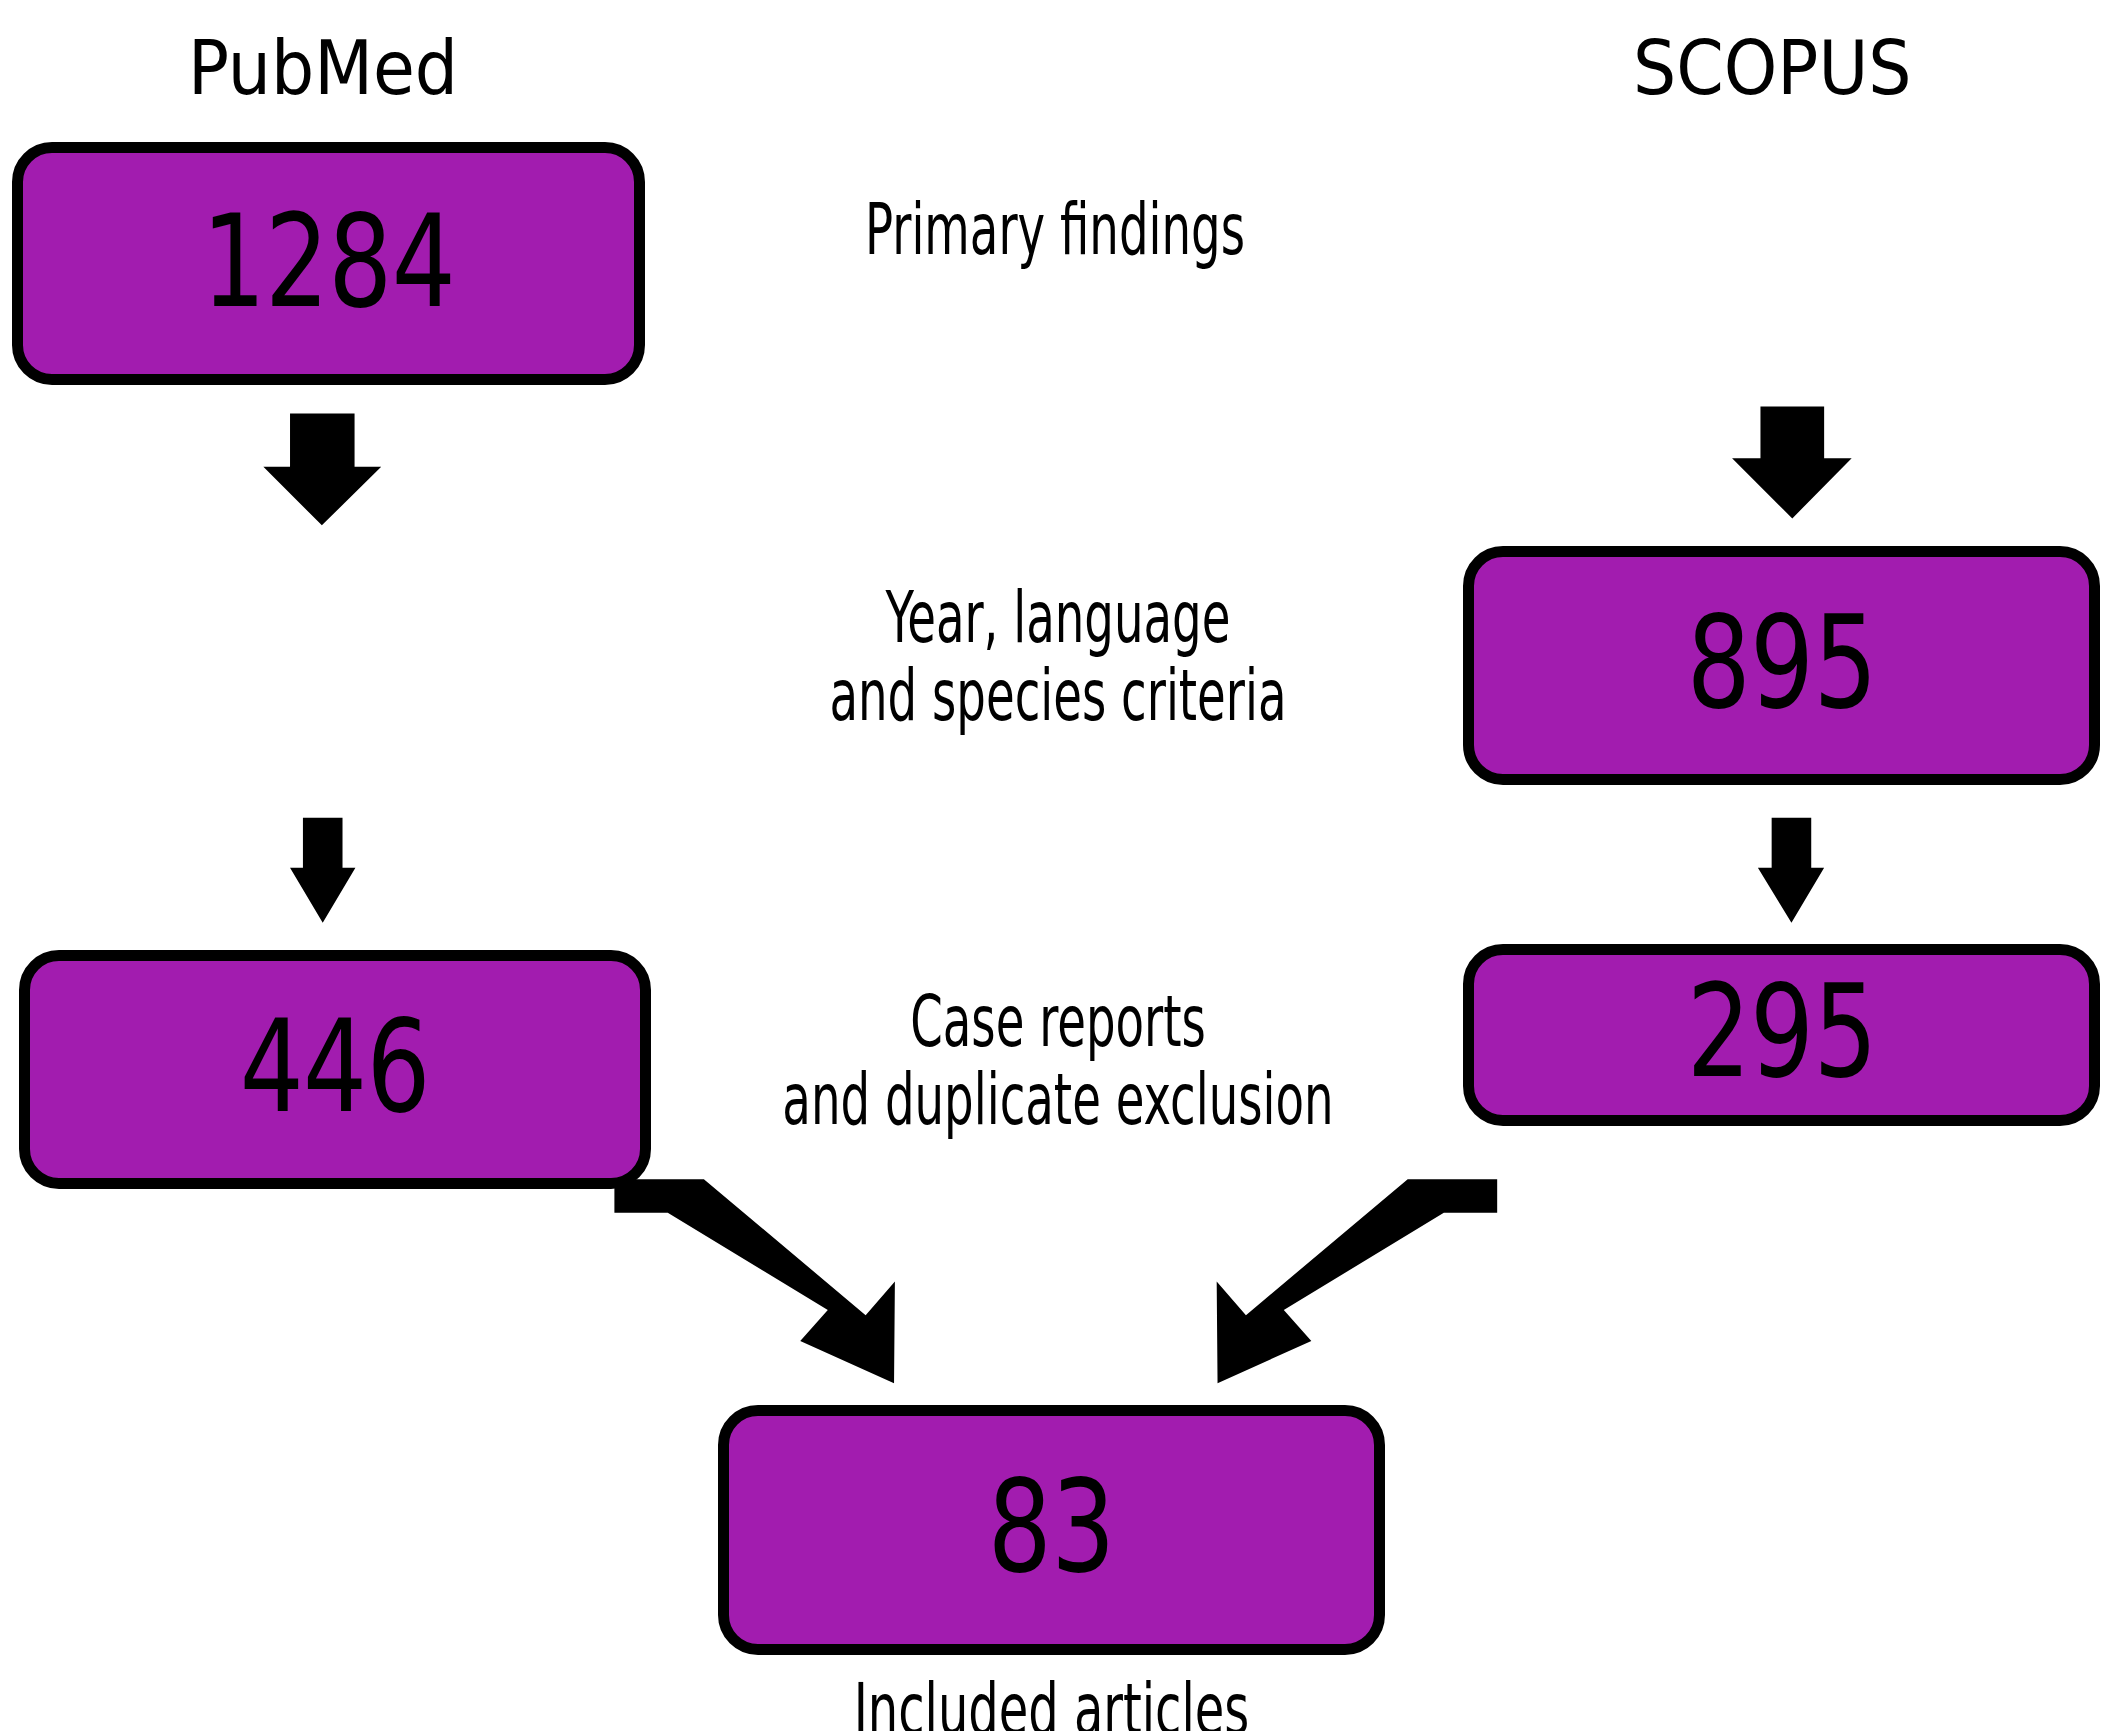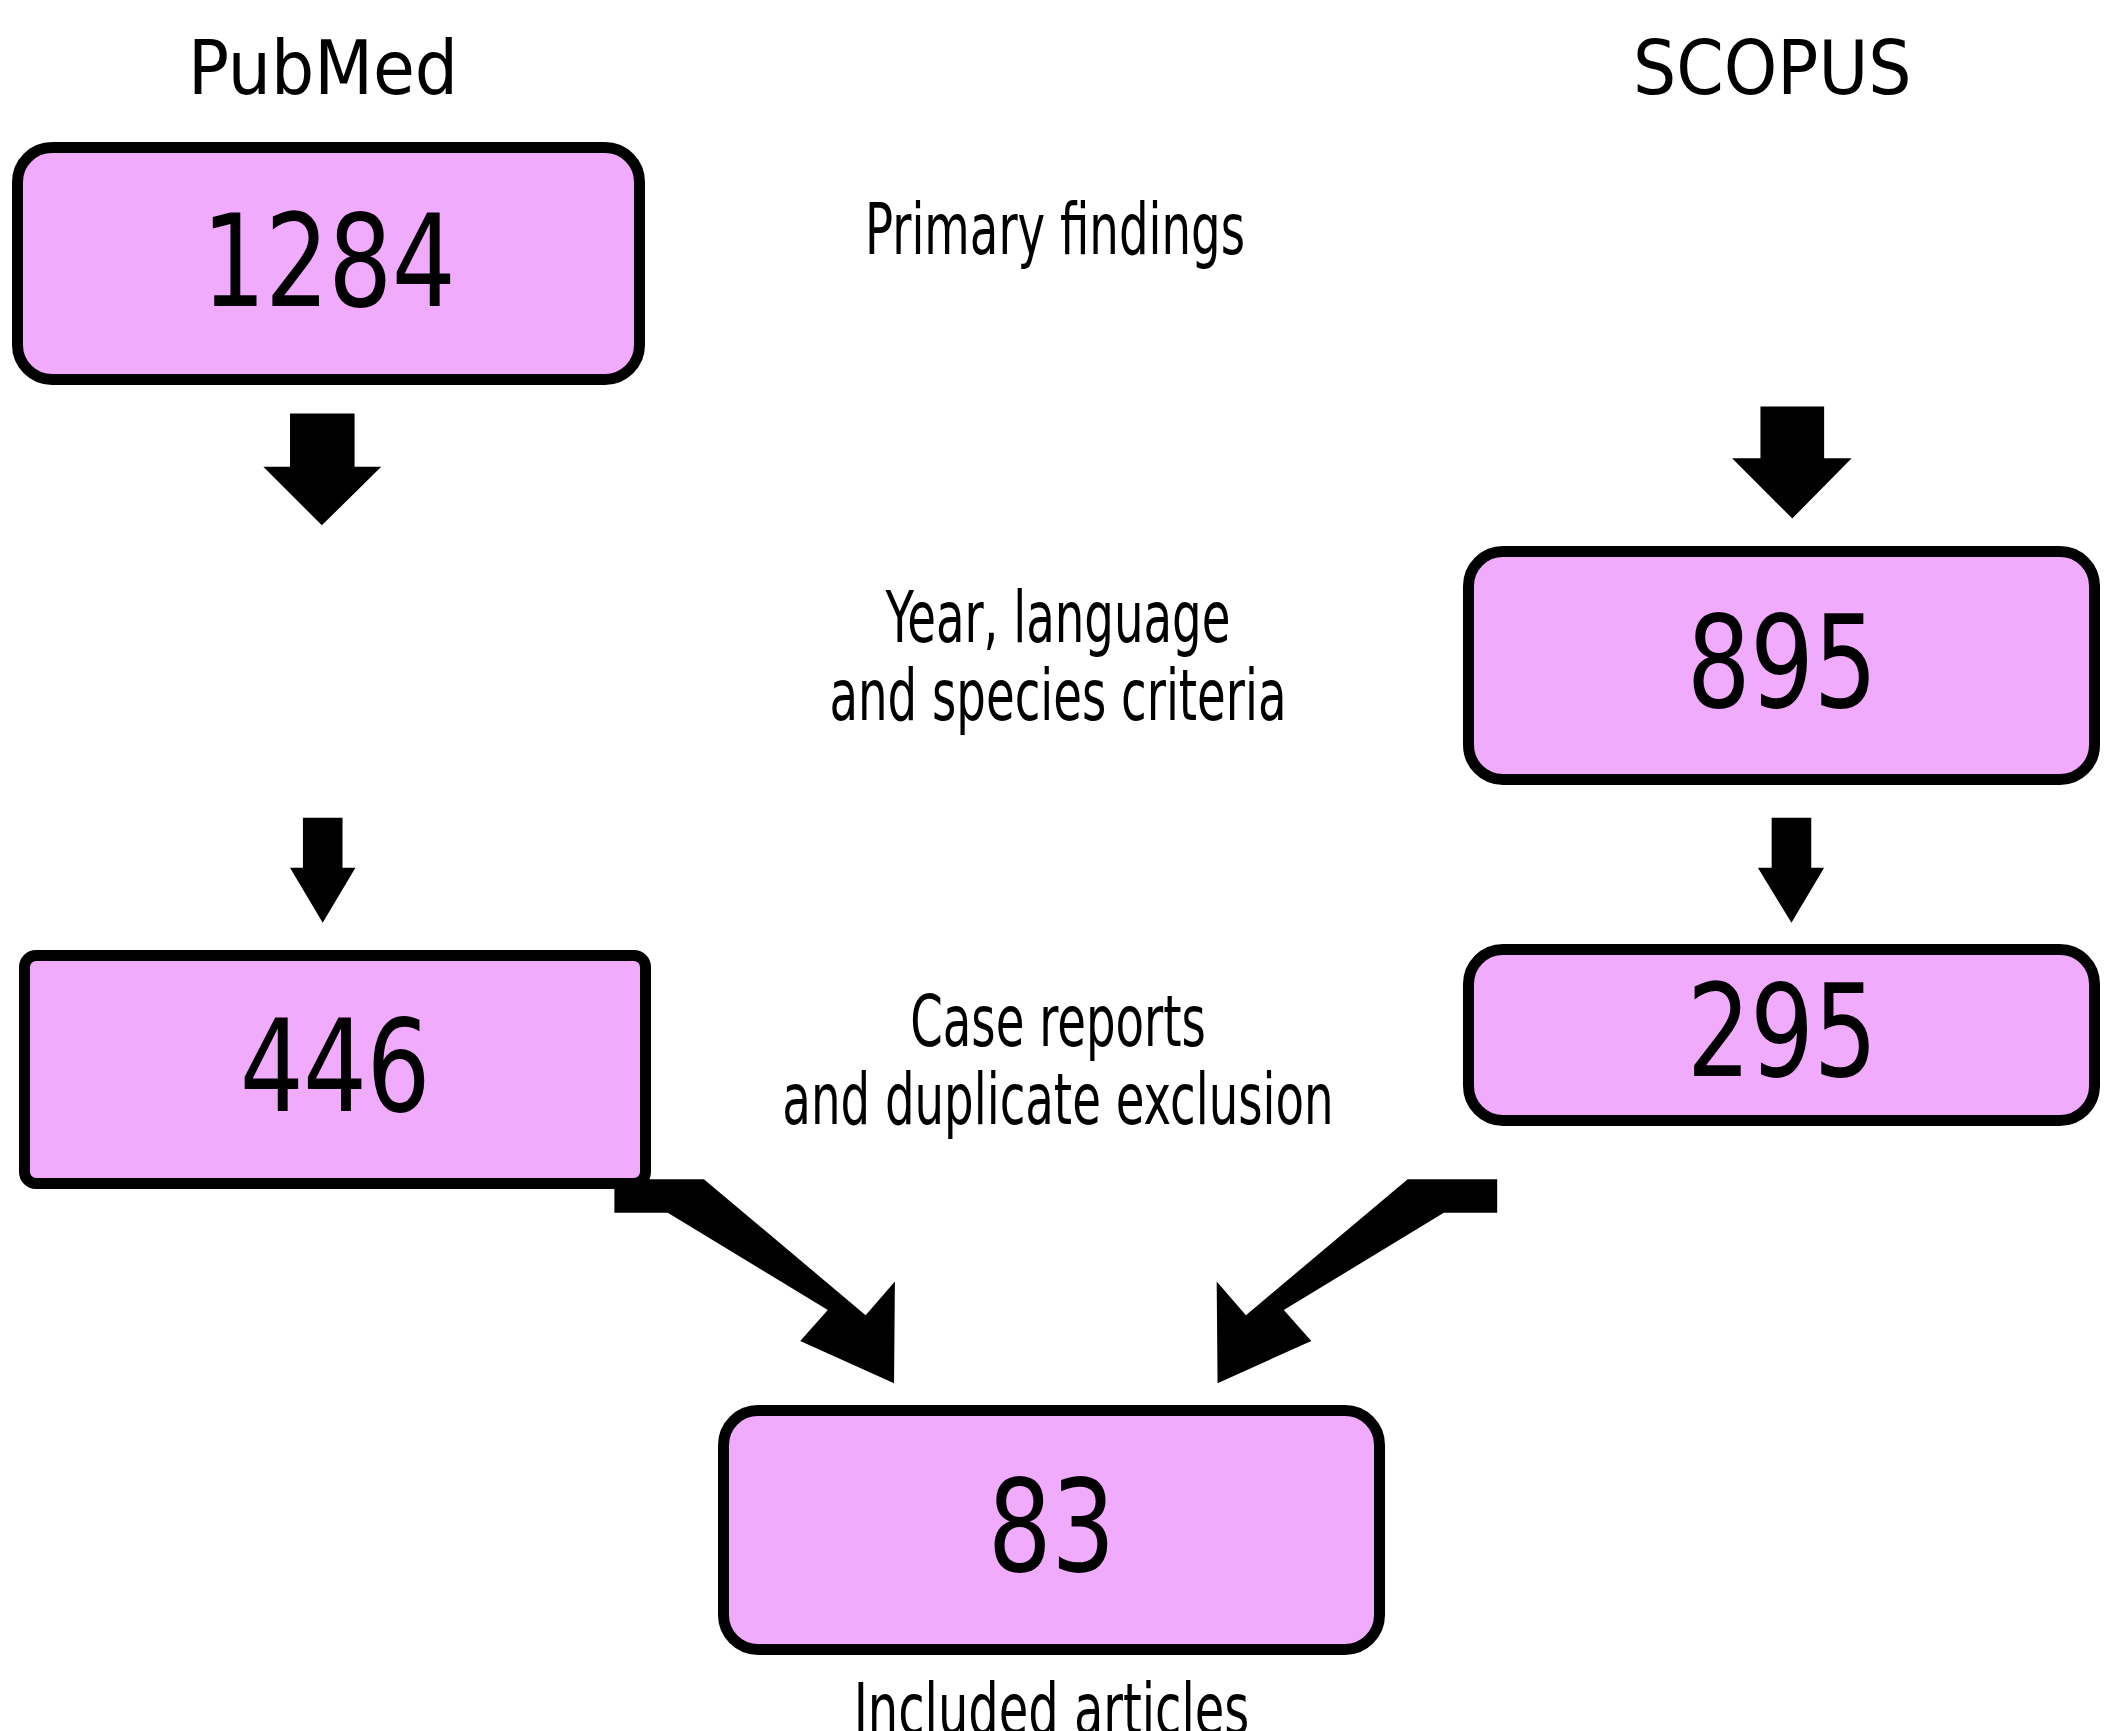--- a/index.html
+++ b/index.html
@@ -18,21 +18,21 @@
     color: #000000;
     margin-top: 28px;
   }
 
   
   .box {
     position: absolute;
     box-sizing: border-box;
     border: 11.2px solid #000000;
     border-radius: 40px;
-    background: #f0abfc;
+    background: #a21caf;
     display: flex;
     align-items: center;
     justify-content: center;
   }
   .box-num {
     font-family: "DejaVu Sans", "Liberation Sans", sans-serif;
     font-weight: 400;
     font-size: 129px;
     line-height: 1;
     letter-spacing: -0.9px;
@@ -40,21 +40,21 @@
     transform-origin: center center;
     color: #000000;
     white-space: nowrap;
     position: relative;
     top: -3.4px;
   }
 
   
   #box-pubmed-primary  { left: 12px;   top: 114px;  width: 633px; height: 243px; }
   #box-pubmed-year     { left: 15.5px;   top: 521px;  width: 632px; height: 238px; }
-  #box-pubmed-case     { left: 19px;   top: 922px; width: 632px; height: 239px; border-radius: 17px; }
+  #box-pubmed-case     { left: 19px;   top: 922px; width: 632px; height: 239px; }
   #box-scopus-primary  { left: 1463px; top: 110px;  width: 638px; height: 240px; }
   #box-scopus-year     { left: 1463px; top: 518px;  width: 637px; height: 239px; }
   #box-scopus-case     { left: 1463px; top: 916px; width: 637px; height: 182px; }
   #box-included        { left: 718px;  top: 1377px; width: 667px; height: 250px; }
 
   
   #box-pubmed-primary .box-num,
   #box-scopus-primary .box-num { top: -1.7px; }
 
   

